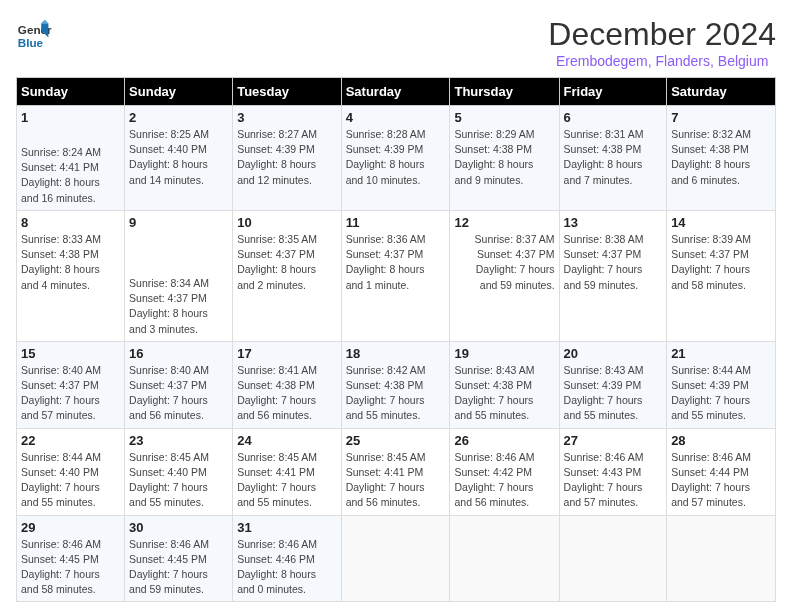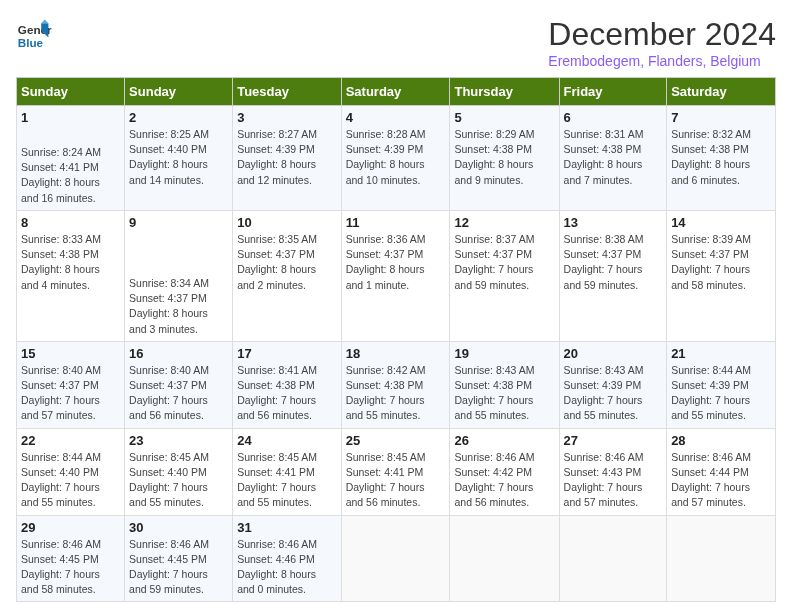--- a/index.html
+++ b/index.html
@@ -19,38 +19,38 @@
     .logo {
       display: flex;
       align-items: center;
       gap: 4px;
     }
     .logo-icon {
       width: 36px;
       height: 36px;
     }
     .title-area {
-      text-align: left;
+      text-align: center;
     }
     .main-title {
       font-size: 32px;
       font-weight: normal;
       color: #333;
     }
     .subtitle {
       font-size: 14px;
       color: #8b5cf6;
     }
     .calendar {
       width: 100%;
       border-collapse: collapse;
       font-size: 11px;
     }
     .calendar thead tr th {
-      background-color: #4d7c0f;
+      background-color: #000000;
       color: #fff;
       padding: 6px 4px;
       font-size: 13px;
       font-weight: bold;
       text-align: left;
       border: 1px solid #ccc;
     }
     .calendar tbody tr td {
       vertical-align: top;
       padding: 4px;
@@ -186,21 +186,21 @@
         </td>
         <td>
           <span class="day-num">11</span>
           <div class="day-info" style="white-space: pre-line;">Sunrise: 8:36 AM
 Sunset: 4:37 PM
 Daylight: 8 hours
 and 1 minute.</div>
         </td>
         <td>
           <span class="day-num">12</span>
-          <div class="day-info" style="white-space: pre-line;">Sunrise: 8:37 AM
+          <div class="day-info" style="white-space: pre-line; text-align: right;">Sunrise: 8:37 AM
 Sunset: 4:37 PM
 Daylight: 7 hours
 and 59 minutes.</div>
         </td>
         <td>
           <span class="day-num">13</span>
           <div class="day-info" style="white-space: pre-line;">Sunrise: 8:38 AM
 Sunset: 4:37 PM
 Daylight: 7 hours
 and 59 minutes.</div>

